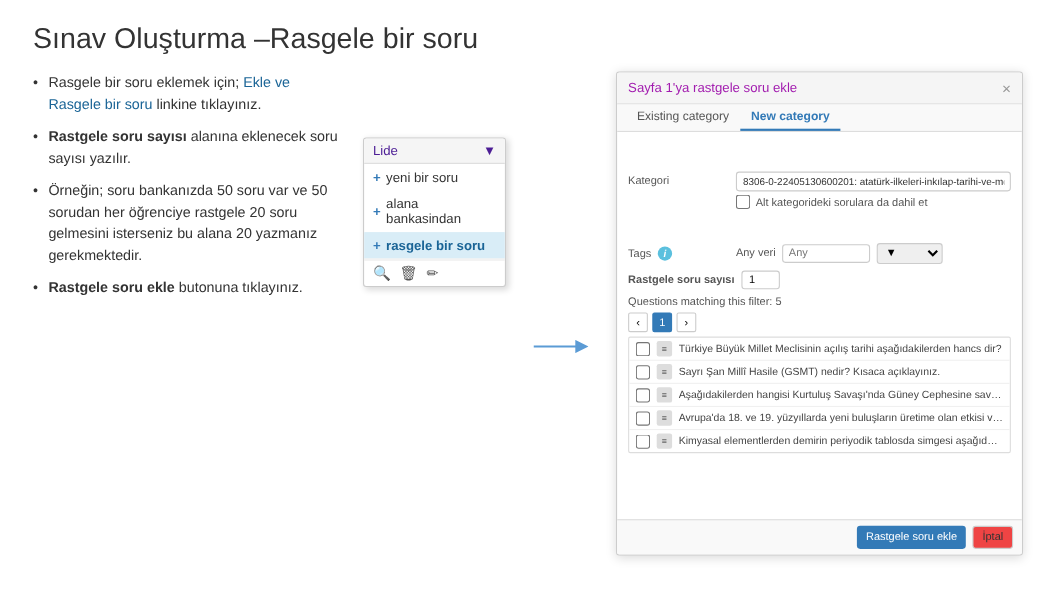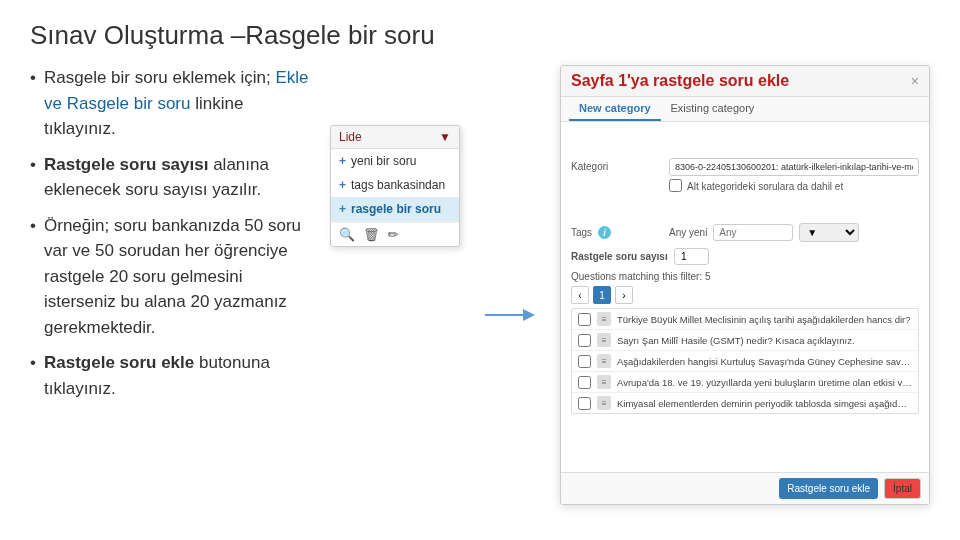--- a/index.html
+++ b/index.html
@@ -18,21 +18,21 @@
       margin-bottom: 14px;
     }
     .content-area {
       display: flex;
       gap: 20px;
       height: calc(100% - 60px);
     }
     .left-panel {
       width: 280px;
       flex-shrink: 0;
-      font-size: 17px;
+      font-size: 13px;
       color: #333;
       line-height: 1.5;
     }
     .left-panel ul {
       list-style: none;
       padding: 0;
     }
     .left-panel ul li {
       margin-bottom: 10px;
       padding-left: 14px;
@@ -63,21 +63,21 @@
       width: 130px;
     }
     .dropdown-header {
       background: #f5f5f5;
       padding: 4px 8px;
       display: flex;
       justify-content: space-between;
       align-items: center;
       border-bottom: 1px solid #ddd;
       font-size: 12px;
-      color: #7f1d1d;
+      color: #4c1d95;
     }
     .dropdown-item {
       padding: 5px 8px;
       display: flex;
       align-items: center;
       gap: 5px;
       cursor: pointer;
       color: #333;
       font-size: 12px;
     }
@@ -116,21 +116,21 @@
       flex-direction: column;
     }
     .dialog-header {
       background: #f5f5f5;
       border-bottom: 1px solid #ddd;
       padding: 6px 10px;
       display: flex;
       justify-content: space-between;
       align-items: center;
     }
-    .dialog-title { font-size: 16px; font-weight: 700; color: #b91c1c; }
+    .dialog-title { font-size: 12px; font-weight: 400; color: #a21caf; }
     .dialog-close { color: #999; cursor: pointer; font-size: 14px; }
     .dialog-tabs {
       display: flex;
       border-bottom: 1px solid #ddd;
       background: #f9f9f9;
       padding: 0 8px;
     }
     .dialog-tab {
       padding: 5px 10px;
       font-size: 11px;
@@ -340,21 +340,21 @@
       <div class="dropdown-header">
         <span>Lide</span>
         <span>▼</span>
       </div>
       <div class="dropdown-item">
         <span class="plus-icon">+</span>
         <span>yeni bir soru</span>
       </div>
       <div class="dropdown-item">
         <span class="plus-icon">+</span>
-        <span>tags bankasindan</span>
+        <span>alana bankasindan</span>
       </div>
       <div class="dropdown-item highlighted selected">
         <span class="plus-icon">+</span>
         <span>rasgele bir soru</span>
       </div>
       <div class="dropdown-divider"></div>
       <div class="dropdown-actions">
         <span class="action-icon">🔍</span>
         <span class="action-icon">🗑</span>
         <span class="action-icon">✏</span>
@@ -372,22 +372,22 @@
       <line x1="0" y1="10" x2="44" y2="10" stroke="#5b9bd5" stroke-width="2" marker-end="url(#arrowhead)"></line>
     </svg>
   </div>
 
   <div class="right-panel">
     <div class="dialog-header">
       <span class="dialog-title">Sayfa 1'ya rastgele soru ekle</span>
       <span class="dialog-close">×</span>
     </div>
     <div class="dialog-tabs">
+      <div class="dialog-tab">Existing category</div>
       <div class="dialog-tab active">New category</div>
-      <div class="dialog-tab">Existing category</div>
     </div>
     <div class="dialog-body">
 
       <div class="form-row">
         <div class="form-label">Kategori</div>
         <div class="form-control-area">
           <input class="form-input" type="text" style="font-size: 9px;" value="8306-0-22405130600201: atatürk-ilkeleri-inkılap-tarihi-ve-modern-türkiye...">
           <div class="checkbox-row">
             <input type="checkbox" style="">
             <span>Alt kategorideki sorulara da dahil et</span>
@@ -395,21 +395,21 @@
         </div>
       </div>
 
       <div class="form-row">
         <div class="form-label">
           <span>Tags</span>
           <span class="info-icon">i</span>
         </div>
         <div class="form-control-area">
           <div class="tags-row">
-            <span style="font-size:10px;color:#555;">Any yeni</span>
+            <span style="font-size:10px;color:#555;">Any veri</span>
             <input class="tags-input" type="text" placeholder="Any" style="">
             <select class="tags-select">
               <option>▼</option>
             </select>
           </div>
         </div>
       </div>
 
       <div class="rastgele-row">
         <span style="font-size:10px;color:#555;font-weight:600;">Rastgele soru sayısı</span>

